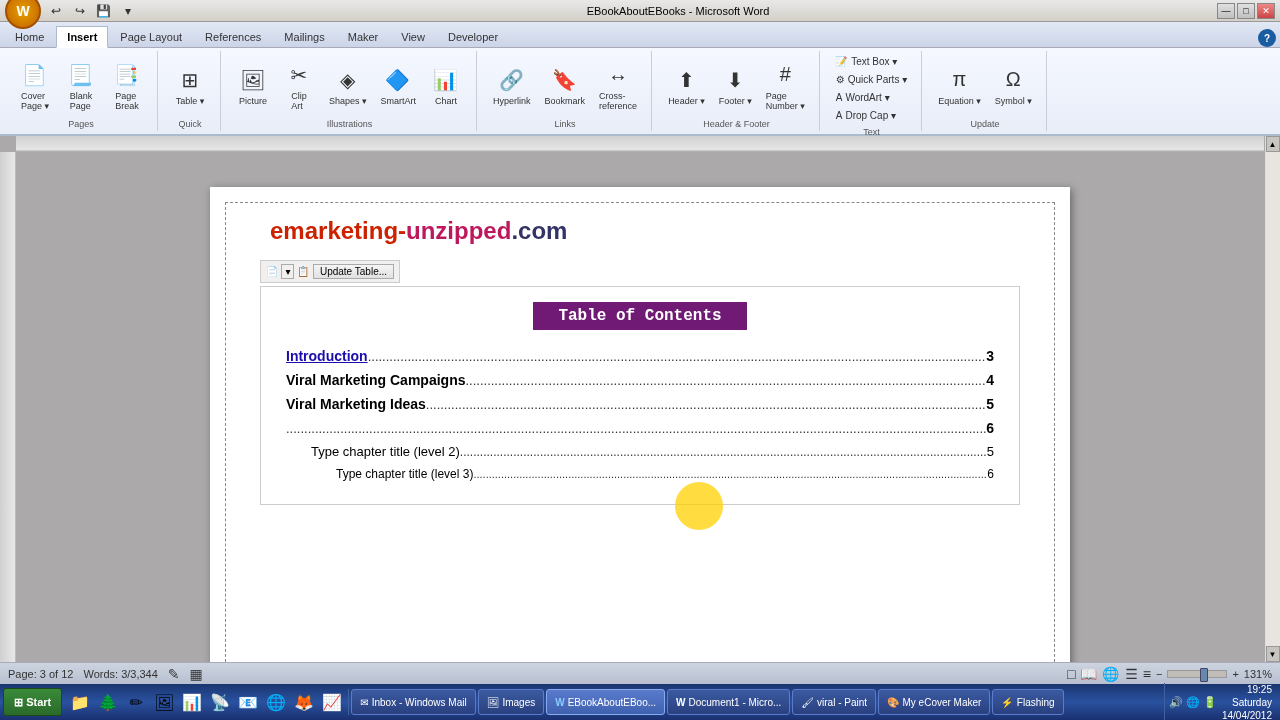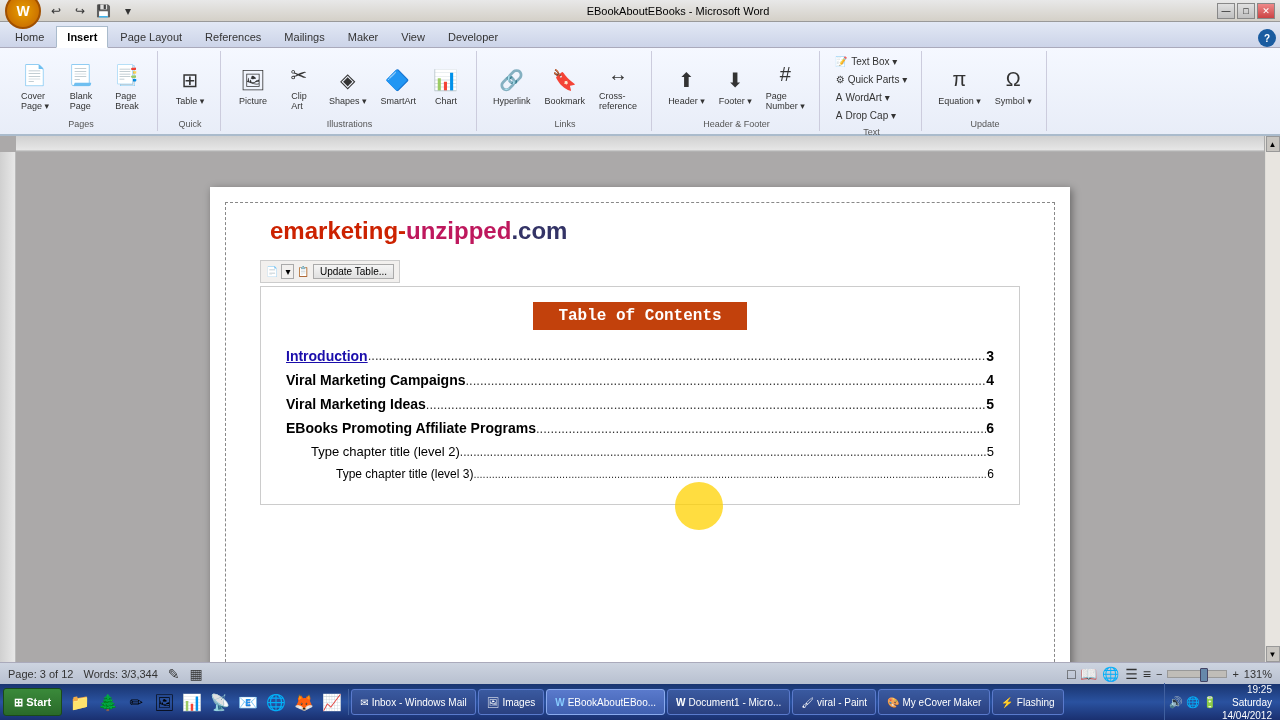--- a/index.html
+++ b/index.html
@@ -246,43 +246,42 @@
 
       <div style="display:flex;align-items:center;gap:3px;padding:3px 5px;background:#f2f0ee;border:1px solid #ccc;width:fit-content;margin-bottom:3px;font-size:11px;">
         <span style="font-size:10px;">📄</span>
         <span style="font-size:10px;border:1px solid #aaa;padding:1px 3px;cursor:pointer;">▾</span>
         <span style="font-size:10px;">📋</span>
         <button style="font-size:10px;background:linear-gradient(to bottom,#f5f5f5,#e0e0e0);border:1px solid #aaa;padding:1px 6px;cursor:pointer;display:flex;align-items:center;gap:3px;">Update Table...</button>
       </div>
 
       <div style="border:1px solid #ccc;padding:15px 25px;background:white;">
         <div style="text-align:center;margin-bottom:18px;">
-          <span style="background:#c2410c;color:white;font-family:'Courier New',monospace;font-size:16px;font-weight:bold;padding:5px 25px;display:inline-block;">Table of Contents</span>
-        </div>
-
-        <div style="display:flex;align-items:flex-start;margin-bottom:8px;font-size:14px;">
+          <span style="background:#701a75;color:white;font-family:'Courier New',monospace;font-size:16px;font-weight:bold;padding:5px 25px;display:inline-block;">Table of Contents</span>
+        </div>
+
+        <div style="display:flex;align-items:center;margin-bottom:8px;font-size:14px;">
           <span style="color:#1a0dab;text-decoration:underline;font-weight:bold;flex-shrink:0;">Introduction</span>
           <span style="flex:1;overflow:hidden;white-space:nowrap;color:#333;font-size:13px;">............................................................................................................................................................................................................................................</span>
           <span style="flex-shrink:0;font-weight:bold;">3</span>
         </div>
 
         <div style="display:flex;align-items:baseline;margin-bottom:8px;font-size:14px;">
           <span style="font-weight:bold;flex-shrink:0;">Viral Marketing Campaigns</span>
           <span style="flex:1;overflow:hidden;white-space:nowrap;color:#333;font-size:13px;">............................................................................................................................................................................................................................................</span>
           <span style="flex-shrink:0;font-weight:bold;">4</span>
         </div>
 
         <div style="display:flex;align-items:baseline;margin-bottom:8px;font-size:14px;">
           <span style="font-weight:bold;flex-shrink:0;">Viral Marketing Ideas</span>
           <span style="flex:1;overflow:hidden;white-space:nowrap;color:#333;font-size:13px;">............................................................................................................................................................................................................................................</span>
           <span style="flex-shrink:0;font-weight:bold;">5</span>
         </div>
 
         <div style="display:flex;align-items:baseline;margin-bottom:8px;font-size:14px;">
-          <span style="font-weight:bold;flex-shrink:0;">EBooks Promoting Affiliate Programs</span>
           <span style="flex:1;overflow:hidden;white-space:nowrap;color:#333;font-size:13px;">............................................................................................................................................................................................................................................</span>
           <span style="flex-shrink:0;font-weight:bold;">6</span>
         </div>
 
         <div style="display:flex;align-items:baseline;margin-bottom:8px;font-size:13px;padding-left:25px;">
           <span style="flex-shrink:0;">Type chapter title (level 2)</span>
           <span style="flex:1;overflow:hidden;white-space:nowrap;color:#333;font-size:12px;">............................................................................................................................................................................................................................................</span>
           <span style="flex-shrink:0;">5</span>
         </div>
 

